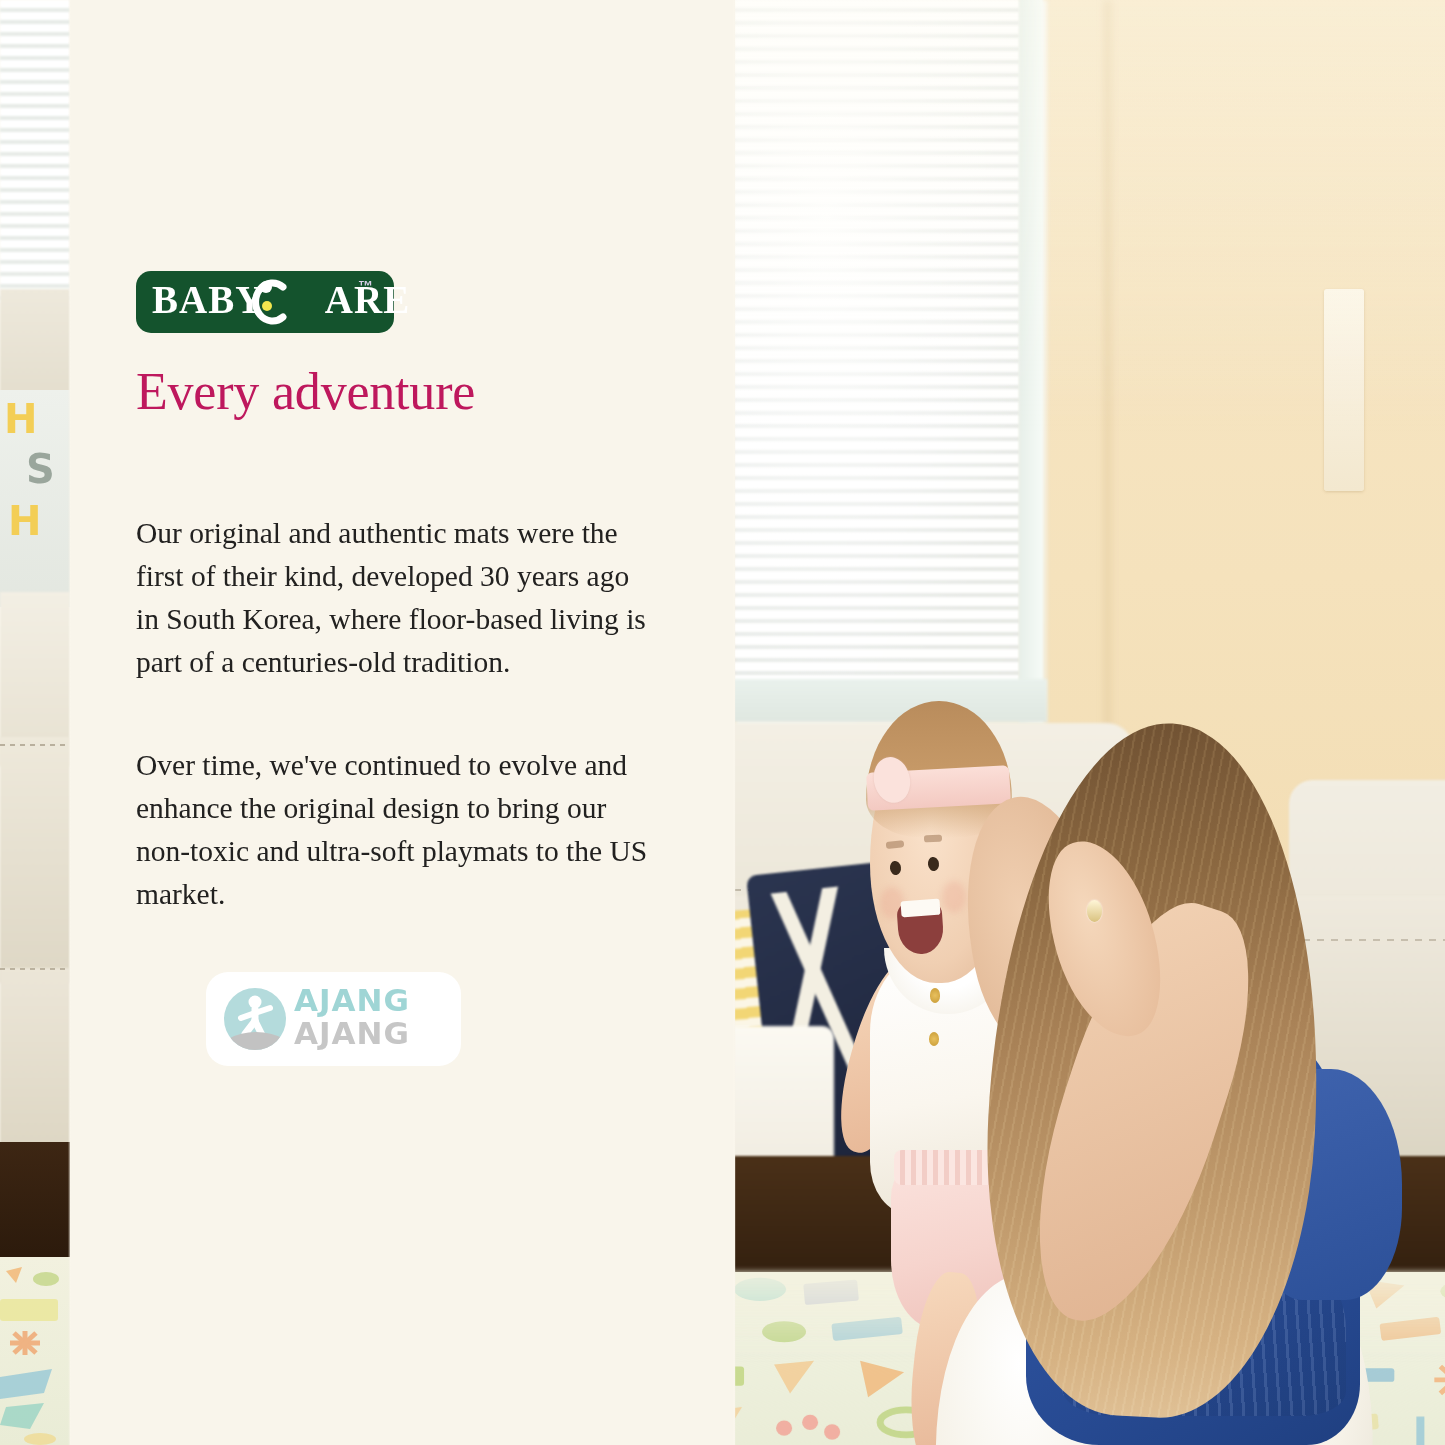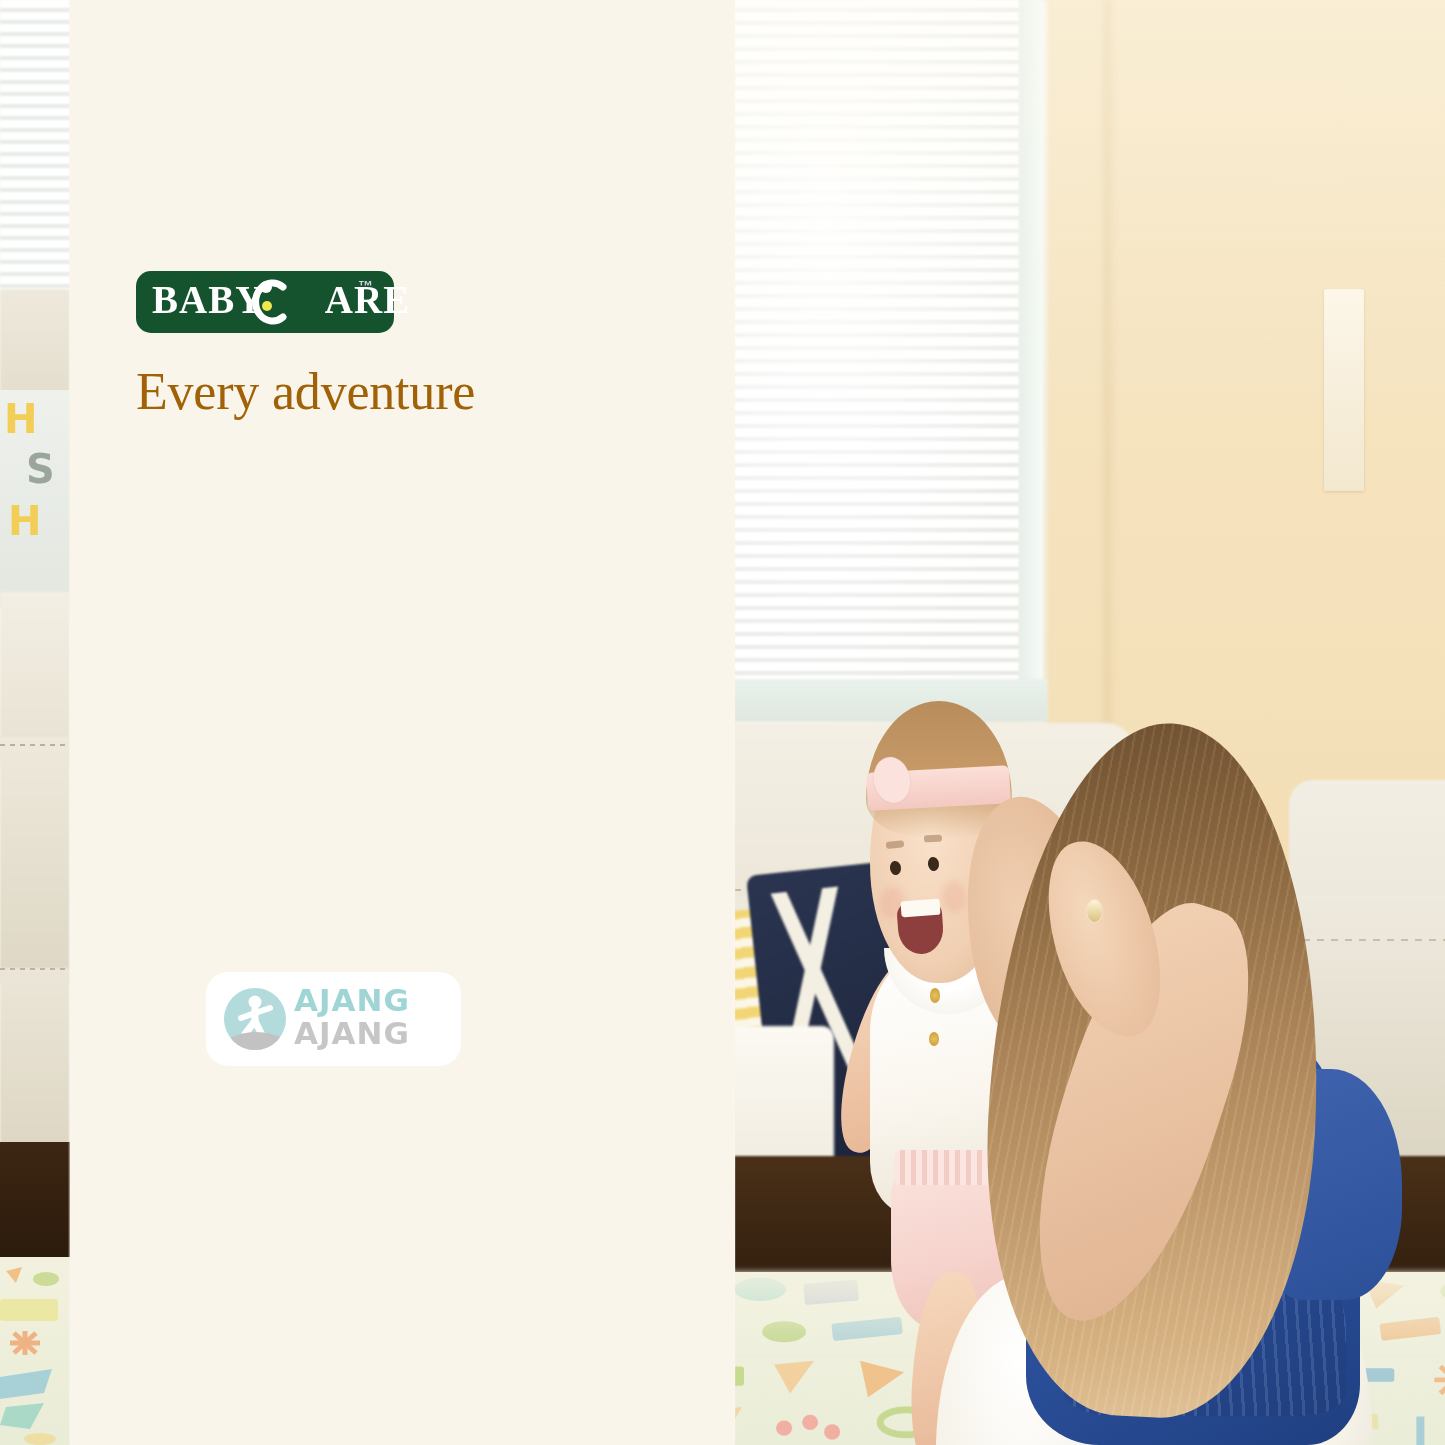--- a/index.html
+++ b/index.html
@@ -218,21 +218,21 @@
   .badge-babyhead{position:absolute;left:13px;top:2px;width:12px;height:12px;
     background:#ffffff;border-radius:50%;}
   .badge-babydot{position:absolute;left:15px;top:22px;width:10px;height:10px;
     background:#f2e64e;border-radius:50%;}
   .badge-tm{position:absolute;left:222px;top:6px;
     font-family:"Liberation Sans",sans-serif;font-size:15px;color:#d8cfe8;font-weight:bold;}
 
   
   .headline{position:absolute;left:66px;top:362px;width:580px;
     font-family:"Liberation Serif",serif;
-    font-size:52px;line-height:1.16;color:#a16207;letter-spacing:-0.2px;}
+    font-size:52px;line-height:1.16;color:#be185d;letter-spacing:-0.2px;}
 
   
   .para{position:absolute;left:66px;width:520px;
     font-family:"Liberation Serif",serif;
     font-size:29.5px;line-height:1.46;color:#222120;}
   .para-1{top:512px;}
   .para-2{top:744px;}
 
   
   .ajang{position:absolute;left:136px;top:972px;width:255px;height:94px;
@@ -450,20 +450,22 @@
         <span class="badge-babyhead"></span>
         <span class="badge-babydot"></span>
       </span>
       <span class="badge-tm">™</span>
     </div>
 
     <div class="headline">
       <div>Every adventure</div>
     </div>
 
+    <div class="para para-1">Our original and authentic mats were the first of their kind, developed 30 years ago in South Korea, where floor-based living is part of a centuries-old tradition.</div>
+    <div class="para para-2">Over time, we've continued to evolve and enhance the original design to bring our non-toxic and ultra-soft playmats to the US market.</div>
 
     <div class="ajang">
       <div class="ajang-circ">
         <svg class="ajang-fig" viewBox="0 0 62 62">
           <circle cx="31" cy="14" r="6.5" fill="#ffffff"></circle>
           <path d="M31 21 L31 34" stroke="#ffffff" stroke-width="7" stroke-linecap="round"></path>
           <path d="M31 25 L46 20" stroke="#ffffff" stroke-width="6" stroke-linecap="round"></path>
           <path d="M31 25 L17 30" stroke="#ffffff" stroke-width="6" stroke-linecap="round"></path>
           <path d="M31 33 L38 47" stroke="#ffffff" stroke-width="7" stroke-linecap="round"></path>
           <path d="M31 33 L21 46" stroke="#ffffff" stroke-width="7" stroke-linecap="round"></path>

